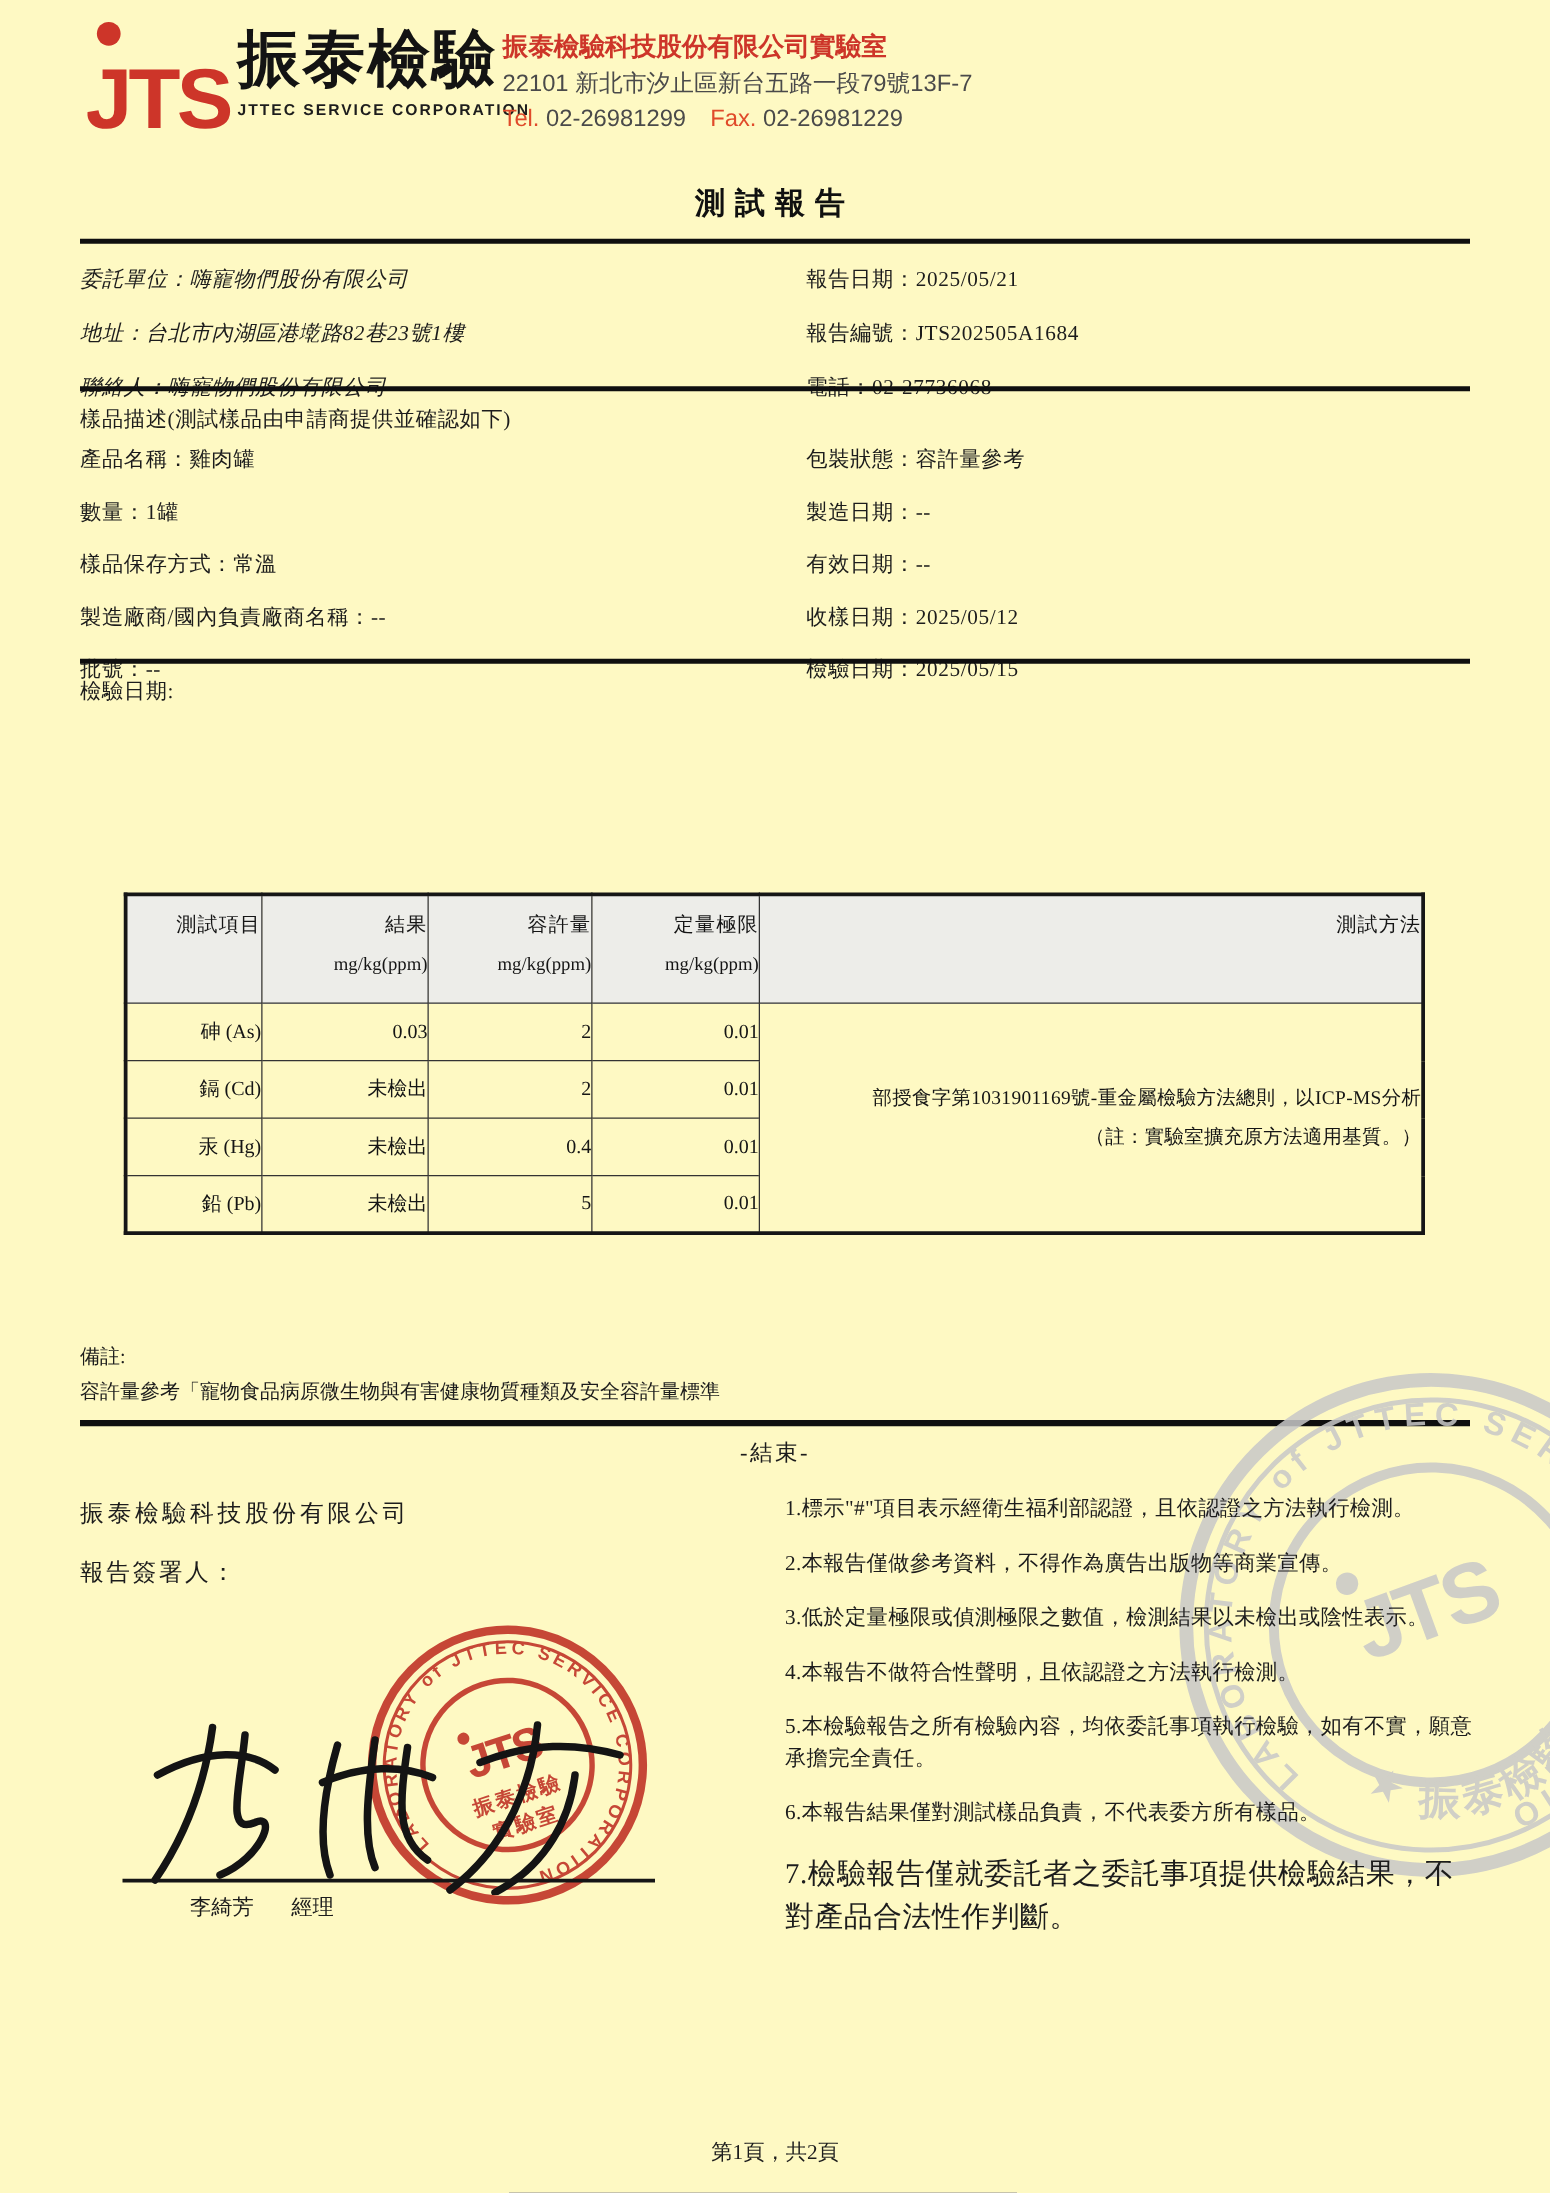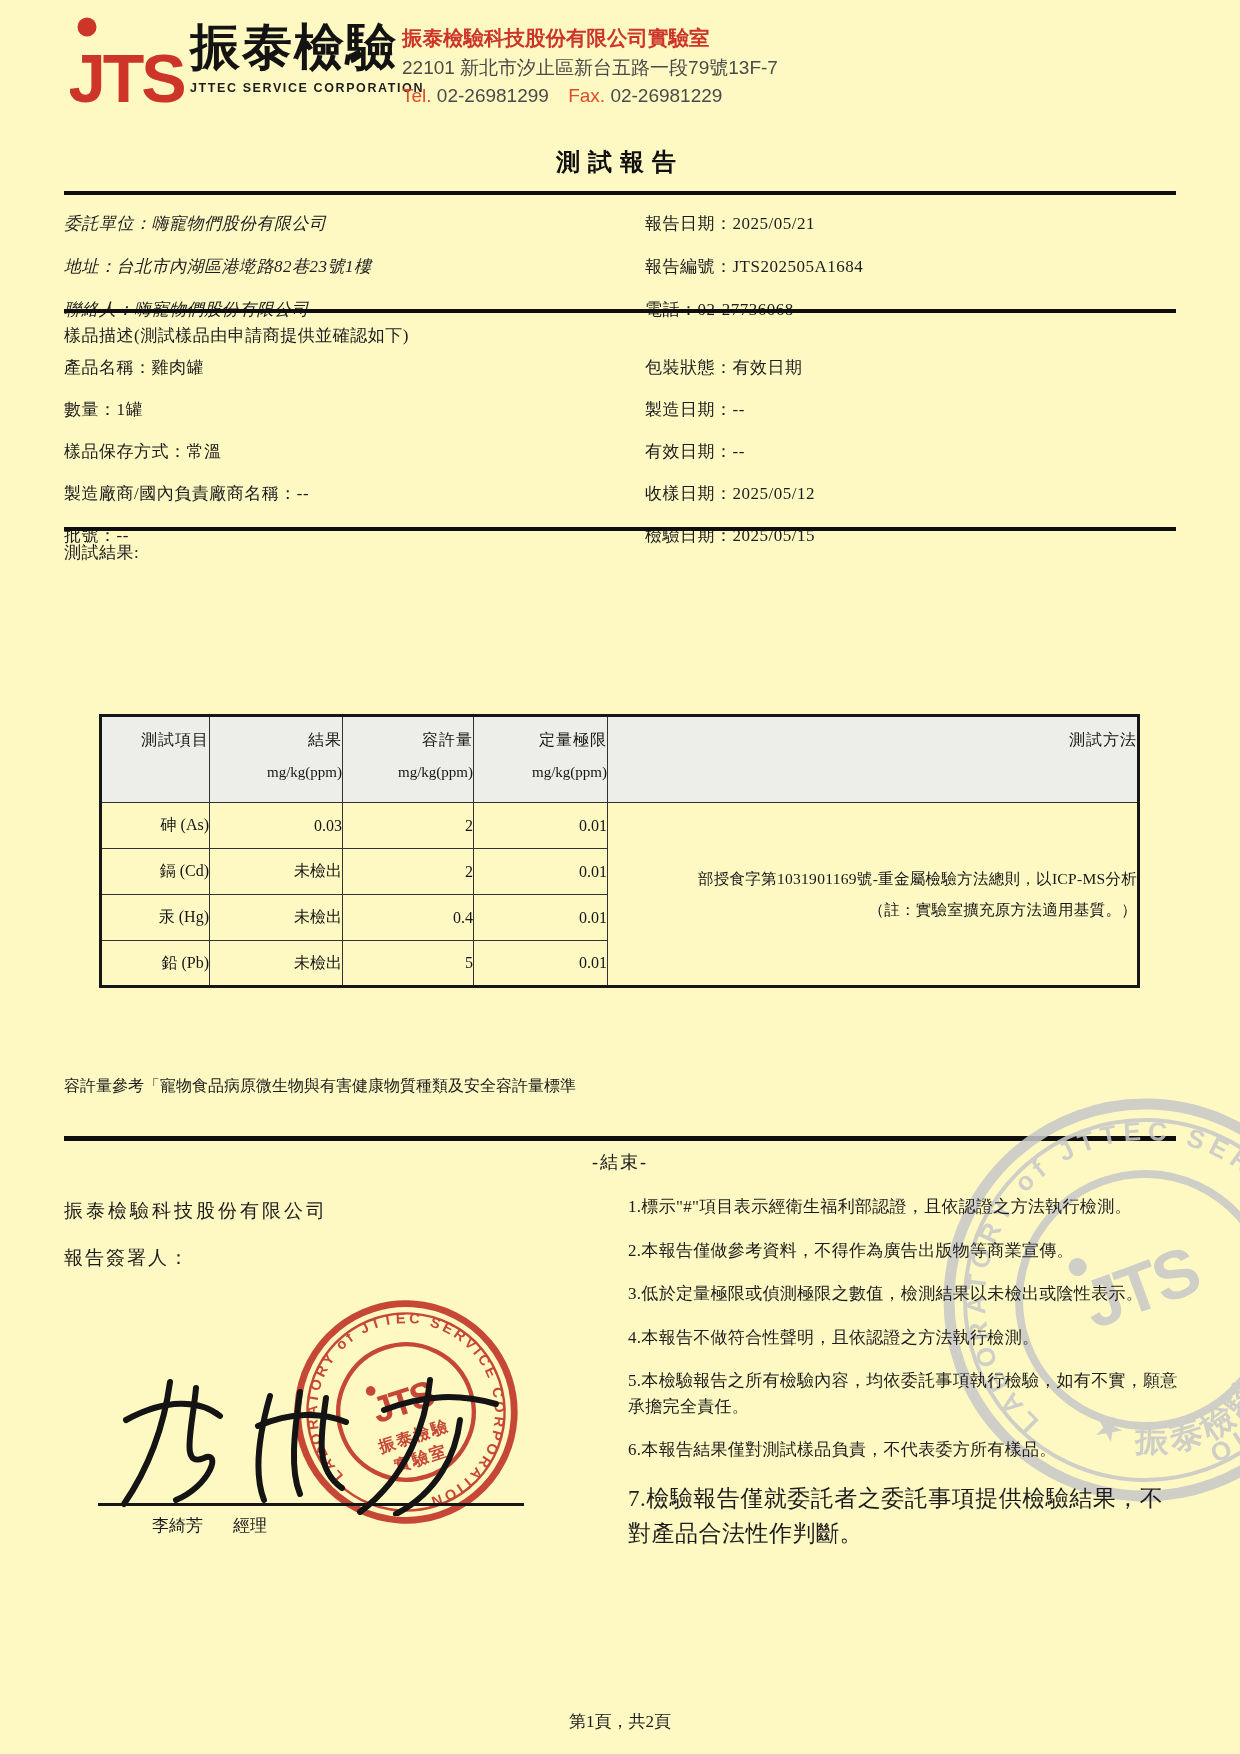--- a/index.html
+++ b/index.html
@@ -108,29 +108,29 @@
 
   <div class="abs sec-head" style="left:64px;top:324px;">樣品描述(測試樣品由申請商提供並確認如下)</div>
   <div class="abs" style="left:64px;top:356px;">
     <p class="kv-s"><span>產品名稱：</span><span>雞肉罐</span></p>
     <p class="kv-s"><span>數量：</span><span>1罐</span></p>
     <p class="kv-s"><span>樣品保存方式：</span><span>常溫</span></p>
     <p class="kv-s"><span>製造廠商/國內負責廠商名稱：</span><span>--</span></p>
     <p class="kv-s"><span>批號：</span><span>--</span></p>
   </div>
   <div class="abs" style="left:645px;top:356px;">
-    <p class="kv-s"><span>包裝狀態：</span><span>有效日期</span></p>
+    <p class="kv-s"><span>包裝狀態：</span><span>容許量參考</span></p>
     <p class="kv-s"><span>製造日期：</span><span>--</span></p>
     <p class="kv-s"><span>有效日期：</span><span>--</span></p>
     <p class="kv-s"><span>收樣日期：</span><span>2025/05/12</span></p>
     <p class="kv-s"><span>檢驗日期：</span><span>2025/05/15</span></p>
   </div>
   <div class="rule" style="top:527px;height:4px;"></div>
 
-  <div class="abs sec-head" style="left:64px;top:541px;">測試結果:</div>
+  <div class="abs sec-head" style="left:64px;top:541px;">檢驗日期:</div>
 
   <div class="abs results">
     <table>
       <colgroup>
           <col style="width:109px">
           <col style="width:133px">
           <col style="width:131px">
           <col style="width:134px">
           <col style="width:531px">
         </colgroup>
@@ -183,20 +183,21 @@
           <td>鉛 (Pb)</td>
           <td>未檢出</td>
           <td>5</td>
           <td>0.01</td>
         </tr>
       </tbody>
     </table>
   </div>
 
   <div class="abs remarks">
+    <div>備註:</div>
     <div>容許量參考「寵物食品病原微生物與有害健康物質種類及安全容許量標準</div>
   </div>
   <div class="rule" style="top:1136px;height:5px;"></div>
   <div class="abs end-mark">-結束-</div>
 
   <div class="abs f-company">振泰檢驗科技股份有限公司</div>
   <div class="abs f-signer">報告簽署人：</div>
 
   <div class="abs stamp">
     <svg width="232" height="232" viewBox="0 0 240 240">

